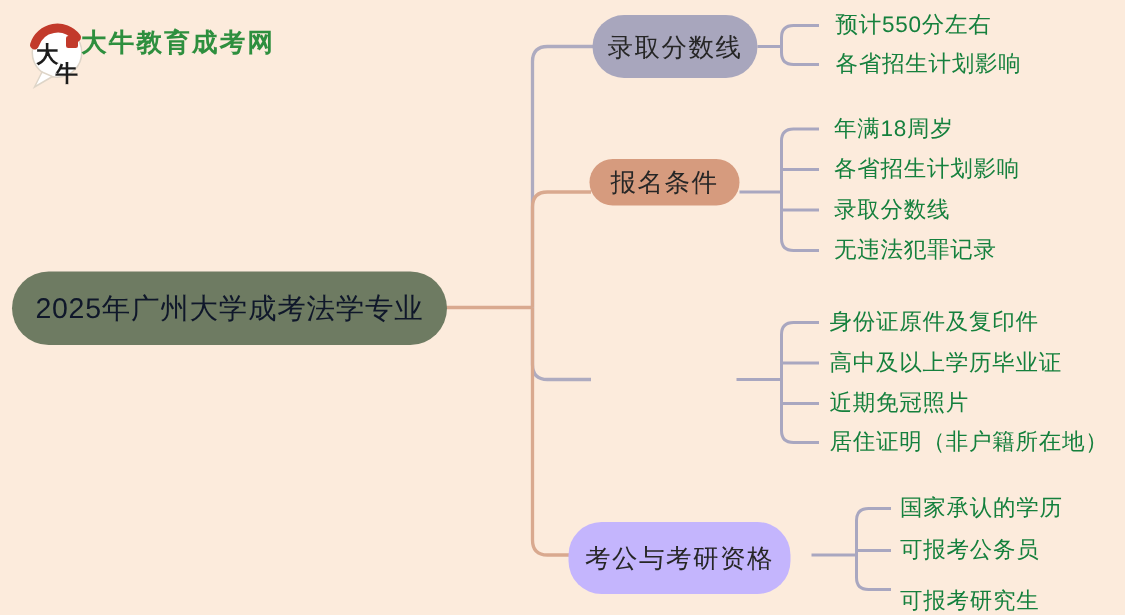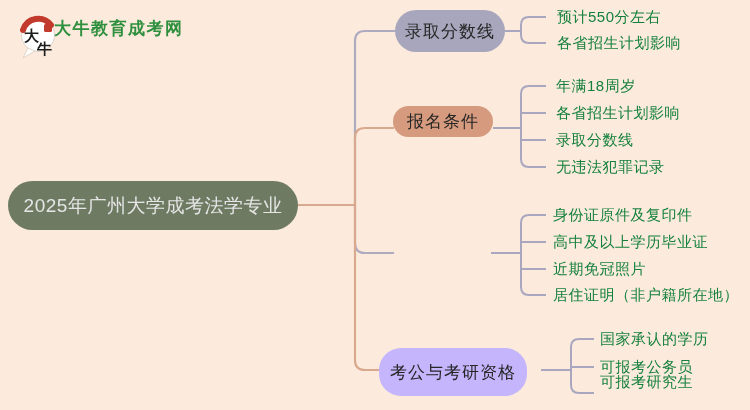--- a/index.html
+++ b/index.html
@@ -8,21 +8,21 @@
     background:#fcebdc;
     font-family:"Liberation Sans","DejaVu Sans",sans-serif;
   }
   .connectors{position:absolute;left:0;top:0;width:750px;height:410px;pointer-events:none;}
   .node{
     position:absolute;display:flex;align-items:center;justify-content:center;
     font-weight:normal;white-space:nowrap;box-sizing:border-box;
   }
   .root-node{
     left:8px;top:181px;width:290px;height:49px;
-    background:#6e7b62;border-radius:25px;color:#e5e5e5;font-size:19px;
+    background:#6e7b62;border-radius:25px;color:#0f172a;font-size:19px;
     letter-spacing:0.5px;
   }
   .branch-node{color:#262626;font-size:17px;letter-spacing:1px;}
   .b1{left:395px;top:10px;width:110px;height:42px;background:#a8a6bd;border-radius:21px;}
   .b2{left:393px;top:106px;width:100px;height:31px;background:#d69b7e;border-radius:22px;}
   .b3{left:393px;top:232px;width:98px;height:43px;background:#a8a6bd;border-radius:22px;}
   .b4{left:379px;top:348px;width:148px;height:48px;background:#c4b5fd;border-radius:22px;}
   .leaf{
     position:absolute;transform:translateY(-50%);
     font-size:15px;color:#15803d;white-space:nowrap;letter-spacing:0.5px;
@@ -103,15 +103,15 @@
   <div class="leaf" style="left:556px;top:140px">录取分数线</div>
   <div class="leaf" style="left:556px;top:167px">无违法犯罪记录</div>
 
   <div class="leaf" style="left:553px;top:215px">身份证原件及复印件</div>
   <div class="leaf" style="left:553px;top:242px">高中及以上学历毕业证</div>
   <div class="leaf" style="left:553px;top:269px">近期免冠照片</div>
   <div class="leaf" style="left:553px;top:295px">居住证明（非户籍所在地）</div>
 
   <div class="leaf" style="left:600px;top:339px">国家承认的学历</div>
   <div class="leaf" style="left:600px;top:367px">可报考公务员</div>
-  <div class="leaf" style="left:600px;top:382px">可报考研究生</div>
+  <div class="leaf" style="left:600px;top:401px">可报考研究生</div>
 
 </div>
 
 </body></html>

